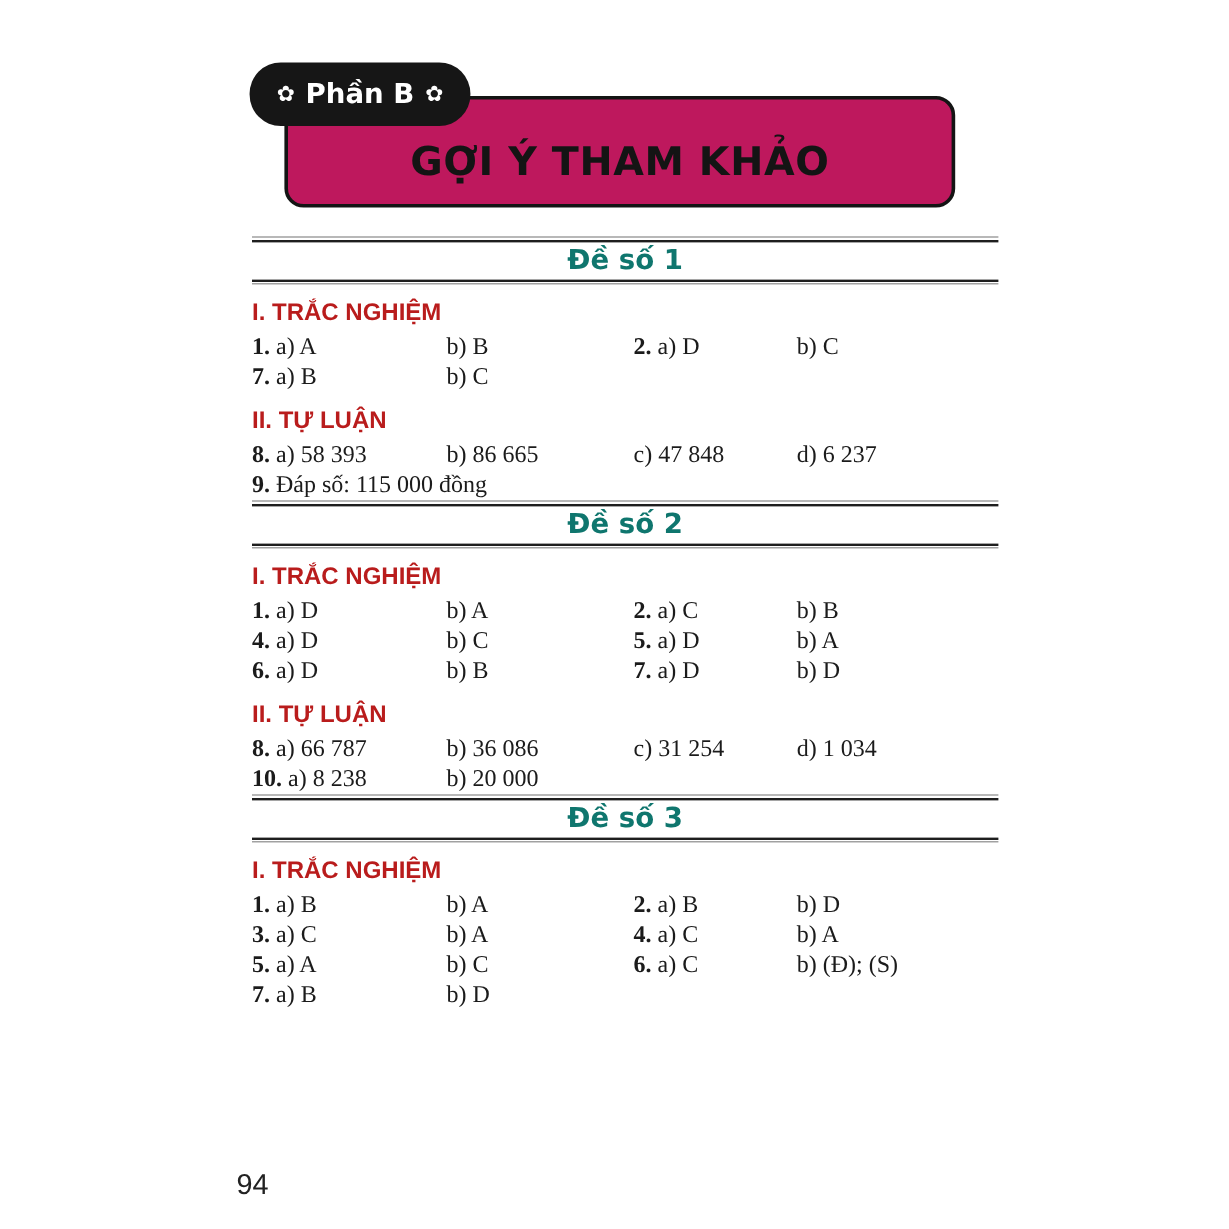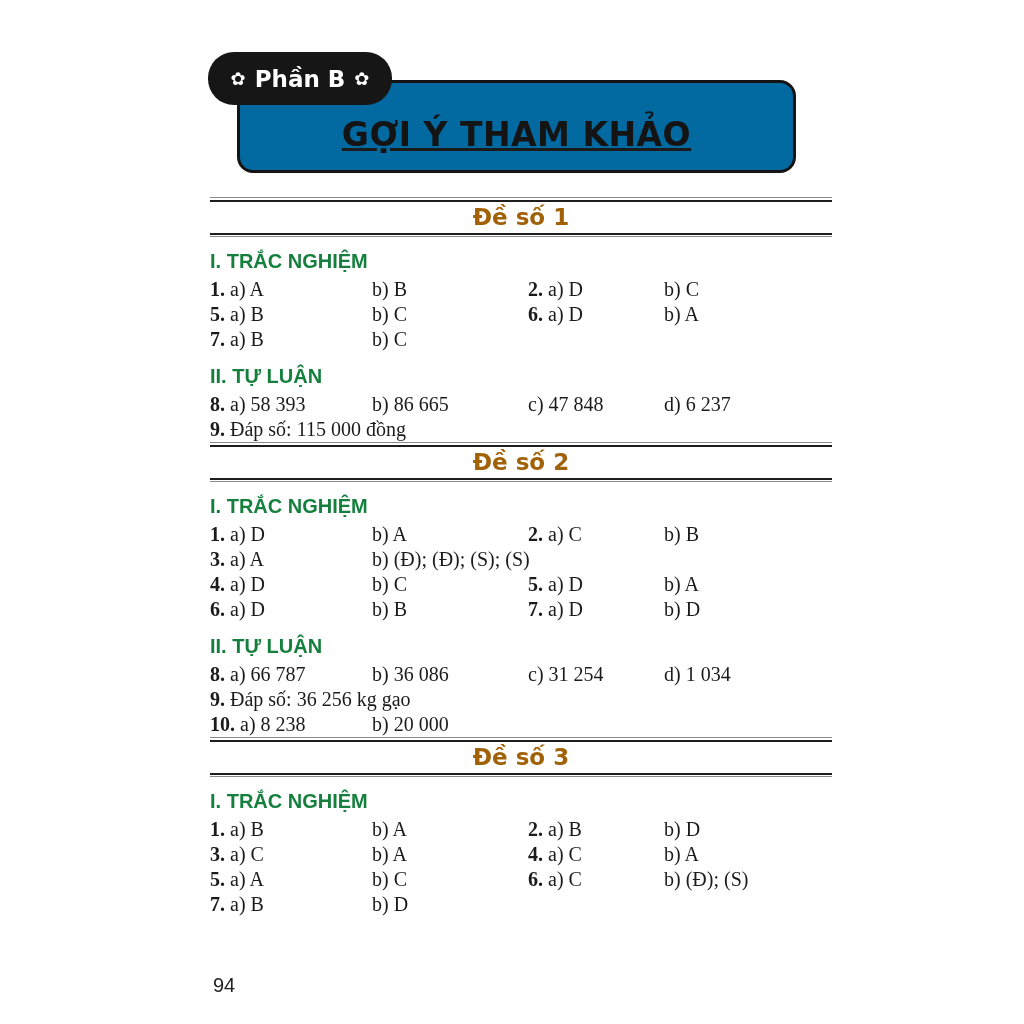--- a/index.html
+++ b/index.html
@@ -3,22 +3,22 @@
 <meta charset="utf-8">
 <style>
   html,body{margin:0;padding:0;background:#ffffff;}
   .page{
     position:relative;width:1024px;height:1024px;background:#ffffff;overflow:hidden;
     font-family:"Liberation Serif","DejaVu Serif",serif;color:#1b1b1b;
   }
   
   .title-box{
     position:absolute;left:237px;top:80px;width:553px;height:87px;
-    background:#0369a1;border:3.5px solid #141414;border-radius:16px;
-    display:flex;align-items:center;justify-content:center;z-index:1;text-decoration:underline;
+    background:#be185d;border:3.5px solid #141414;border-radius:16px;
+    display:flex;align-items:center;justify-content:center;z-index:1;
   }
   .title-box h1{
     margin:0;padding-top:16px;
     font-family:"DejaVu Sans","Liberation Sans",sans-serif;
     font-weight:bold;font-size:33px;letter-spacing:.5px;color:#141414;
   }
   .part-pill{
     position:absolute;left:208px;top:52px;width:184px;height:53px;
     background:#161616;border-radius:26px;z-index:2;
     display:flex;align-items:center;justify-content:center;gap:9px;
@@ -26,37 +26,37 @@
     font-weight:bold;font-size:23px;
   }
   .part-pill .flower{font-size:18px;line-height:1;}
   
   .content{position:absolute;left:210px;top:197px;width:622px;}
   .rule-a{height:1.5px;border-top:1.5px solid #8a8a8a;border-bottom:2px solid #1e1e1e;}
   .rule-b{height:1.5px;border-top:2px solid #1e1e1e;border-bottom:1.5px solid #8a8a8a;}
   .band-title{
     text-align:center;line-height:31px;
     font-family:"DejaVu Sans","Liberation Sans",sans-serif;
-    font-weight:bold;font-size:23px;color:#a16207;
+    font-weight:bold;font-size:23px;color:#0f766e;
   }
   .block-heading{
     margin-top:14px;margin-bottom:5px;line-height:21px;
     font-family:"Liberation Sans","DejaVu Sans",sans-serif;
-    font-weight:bold;font-size:20px;color:#15803d;
+    font-weight:bold;font-size:20px;color:#b91c1c;
   }
   .row{line-height:25px;font-size:20px;white-space:nowrap;}
   .cell{display:inline-block;vertical-align:top;box-sizing:border-box;padding-right:14px;}
   .cell:nth-child(1){min-width:162px;}
   .cell:nth-child(2){min-width:156px;}
   .cell:nth-child(3){min-width:136px;}
   .cell b{font-weight:bold;}
   
   .page-number{
-    position:absolute;left:213px;top:974px;
-    font-family:"Liberation Sans","DejaVu Sans",sans-serif;font-size:20px;color:#222;
+    position:absolute;left:197px;top:974px;
+    font-family:"Liberation Sans","DejaVu Sans",sans-serif;font-size:24px;color:#222;
   }
 </style>
 </head>
 <body>
 
 <div class="page">
 
   <div class="title-box">
     <h1>GỢI Ý THAM KHẢO</h1>
   </div>
@@ -68,38 +68,35 @@
   </div>
 
   <div class="content" id="sections">
       <div class="band">
         <div class="rule-a"></div>
         <div class="band-title">Đề số 1</div>
         <div class="rule-b"></div>
       </div>
       <div class="block-heading">I. TRẮC NGHIỆM</div>
       <div class="row"><span class="cell"><b>1.</b> a) A</span><span class="cell">b) B</span><span class="cell"><b>2.</b> a) D</span><span class="cell">b) C</span></div>
-      <div class="row"><span class="cell"><b>5.</b> a) B</span><span class="cell">b) C</span><span class="cell"><b>6.</b> a) D</span><span class="cell">b) A</span></div>
       <div class="row"><span class="cell"><b>7.</b> a) B</span><span class="cell">b) C</span></div>
       <div class="block-heading">II. TỰ LUẬN</div>
       <div class="row"><span class="cell"><b>8.</b> a) 58 393</span><span class="cell">b) 86 665</span><span class="cell">c) 47 848</span><span class="cell">d) 6 237</span></div>
       <div class="row"><span class="cell"><b>9.</b> Đáp số: 115 000 đồng</span></div>
       <div class="band">
         <div class="rule-a"></div>
         <div class="band-title">Đề số 2</div>
         <div class="rule-b"></div>
       </div>
       <div class="block-heading">I. TRẮC NGHIỆM</div>
       <div class="row"><span class="cell"><b>1.</b> a) D</span><span class="cell">b) A</span><span class="cell"><b>2.</b> a) C</span><span class="cell">b) B</span></div>
-      <div class="row"><span class="cell"><b>3.</b> a) A</span><span class="cell">b) (Đ); (Đ); (S); (S)</span></div>
       <div class="row"><span class="cell"><b>4.</b> a) D</span><span class="cell">b) C</span><span class="cell"><b>5.</b> a) D</span><span class="cell">b) A</span></div>
       <div class="row"><span class="cell"><b>6.</b> a) D</span><span class="cell">b) B</span><span class="cell"><b>7.</b> a) D</span><span class="cell">b) D</span></div>
       <div class="block-heading">II. TỰ LUẬN</div>
       <div class="row"><span class="cell"><b>8.</b> a) 66 787</span><span class="cell">b) 36 086</span><span class="cell">c) 31 254</span><span class="cell">d) 1 034</span></div>
-      <div class="row"><span class="cell"><b>9.</b> Đáp số: 36 256 kg gạo</span></div>
       <div class="row"><span class="cell"><b>10.</b> a) 8 238</span><span class="cell">b) 20 000</span></div>
       <div class="band">
         <div class="rule-a"></div>
         <div class="band-title">Đề số 3</div>
         <div class="rule-b"></div>
       </div>
       <div class="block-heading">I. TRẮC NGHIỆM</div>
       <div class="row"><span class="cell"><b>1.</b> a) B</span><span class="cell">b) A</span><span class="cell"><b>2.</b> a) B</span><span class="cell">b) D</span></div>
       <div class="row"><span class="cell"><b>3.</b> a) C</span><span class="cell">b) A</span><span class="cell"><b>4.</b> a) C</span><span class="cell">b) A</span></div>
       <div class="row"><span class="cell"><b>5.</b> a) A</span><span class="cell">b) C</span><span class="cell"><b>6.</b> a) C</span><span class="cell">b) (Đ); (S)</span></div>

